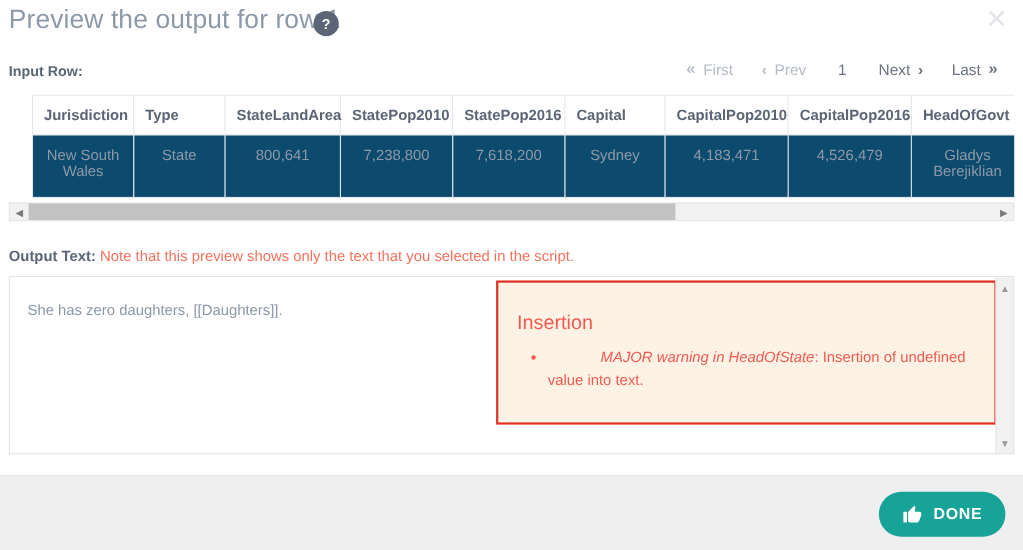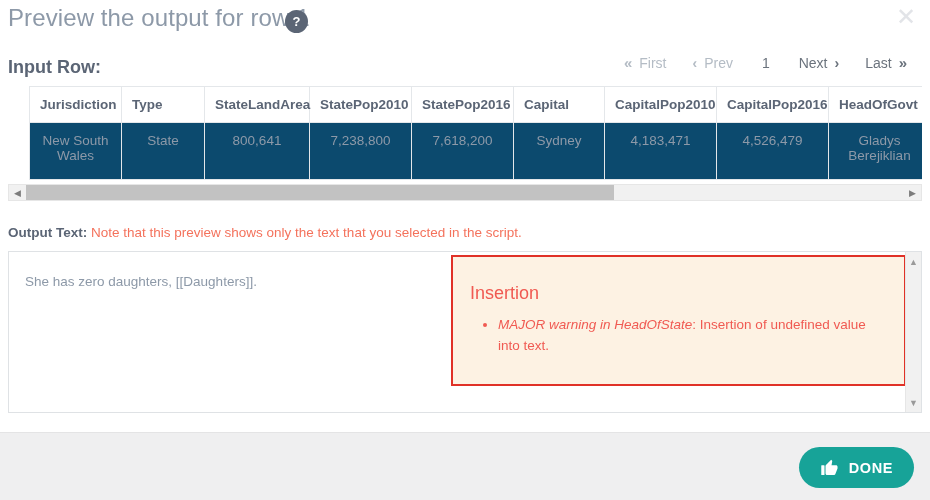--- a/index.html
+++ b/index.html
@@ -54,21 +54,21 @@
     color: #e2e4e8;
     cursor: pointer;
     user-select: none;
     font-family: "DejaVu Sans", sans-serif;
   }
 
   
   .input-row-label {
     position: absolute;
     left: 8px; top: 57px;
-    font-size: 18px;
+    font-size: 13px;
     font-weight: 700;
     color: #5b6575;
   }
   .pager {
     position: absolute;
     right: 10px; top: 54px;
     display: flex;
     align-items: center;
     gap: 0px;
     font-size: 14px;
@@ -222,21 +222,21 @@
     position: absolute;
     left: 17px; top: 58px;
     right: 16px;
     margin: 0;
     padding-left: 28px;
     color: #f05a52;
     font-size: 13.5px;
     line-height: 1.55;
   }
   .warnings-list li { margin: 0; }
-  .warn-em { font-style: italic; }
+  .warn-em { font-style: italic; margin-left: 48px; }
 
   
   .vscroll {
     position: absolute;
     right: 0; top: 0;
     width: 16px; height: 160px;
     background: #f1f1f1;
     border-left: 1px solid #e6e6e6;
   }
   .vs-arrow {

